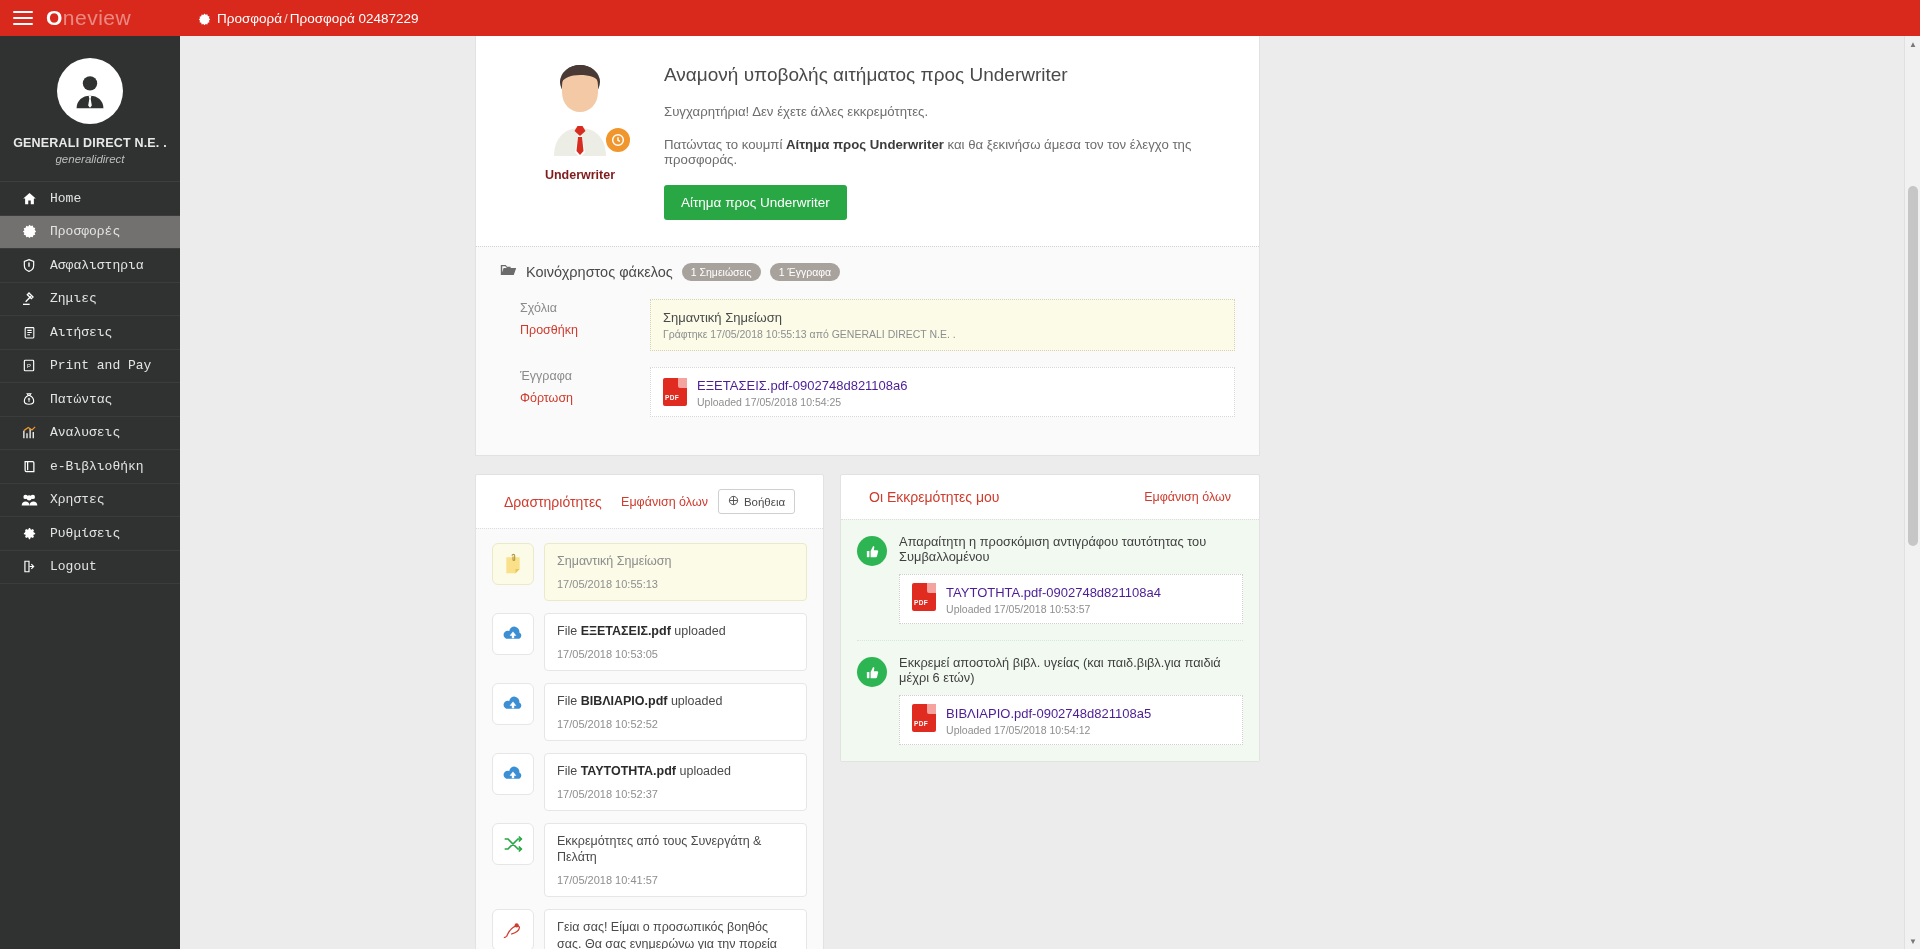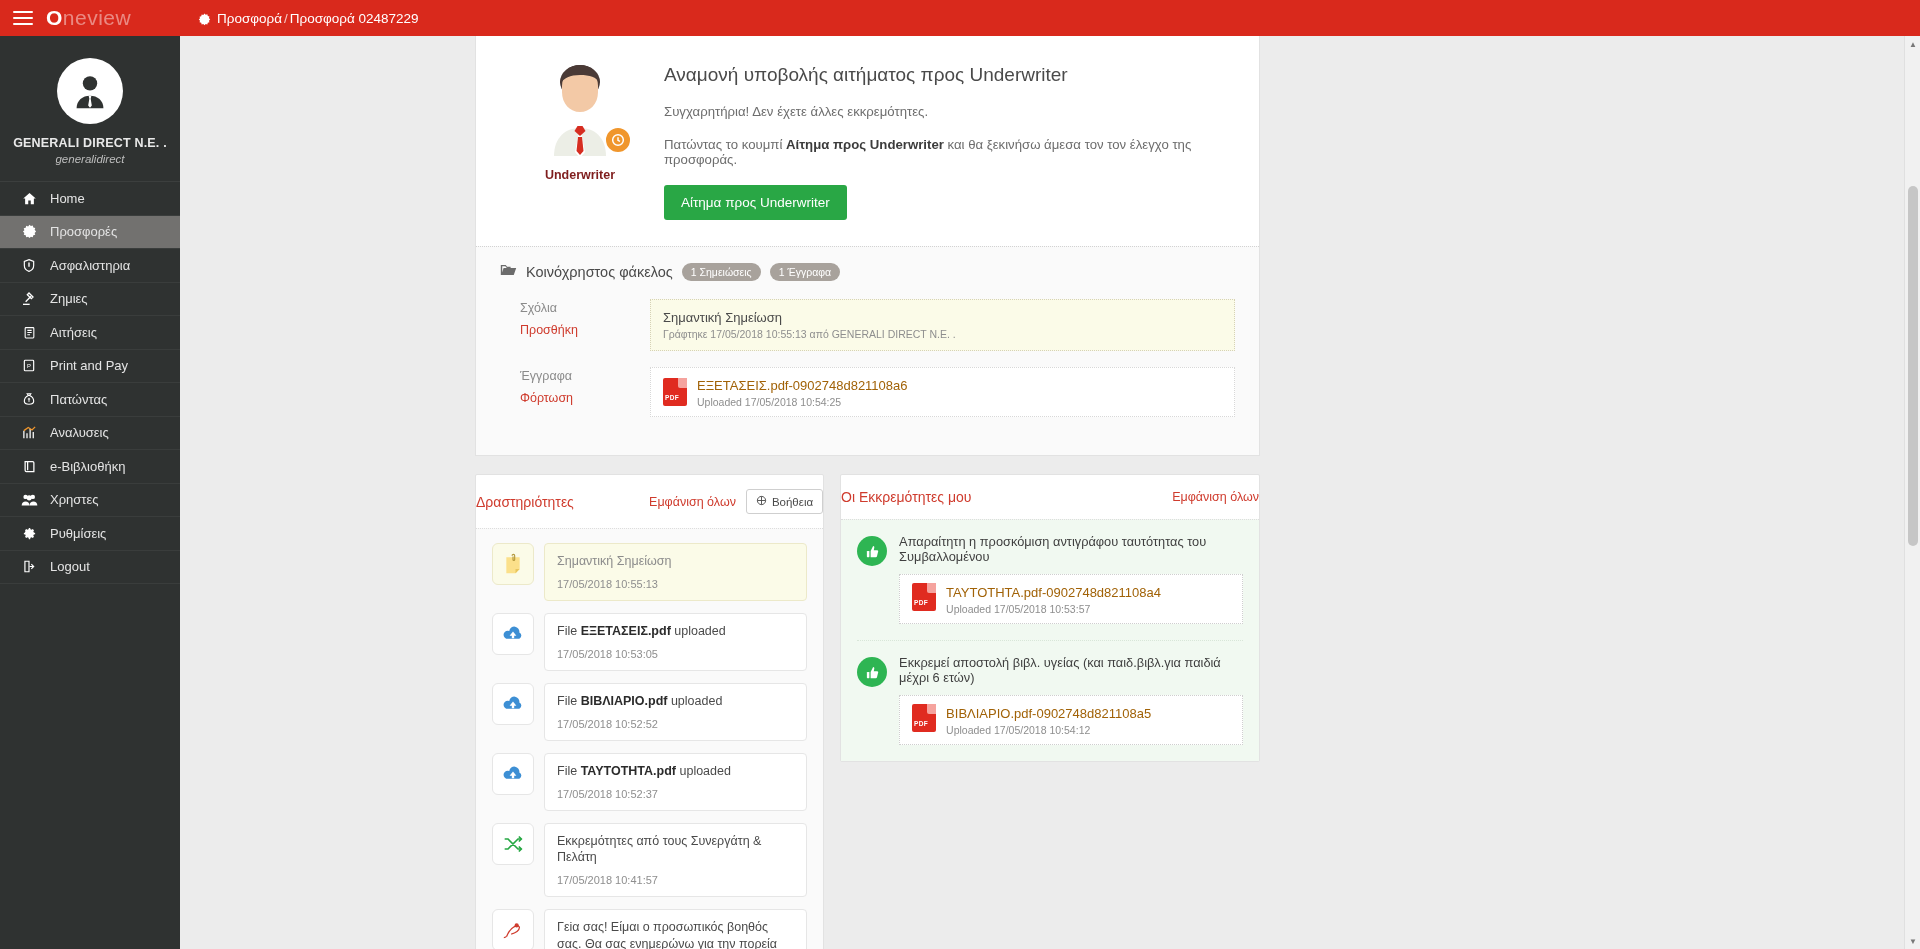--- a/index.html
+++ b/index.html
@@ -60,21 +60,21 @@
   .nav-item {
     height: 33.5px; display: flex; align-items: center; padding: 0 0 0 18px;
     border-bottom: 1px solid #3a3d3c; color: #e4e4e4; font-size: 13px;
     cursor: pointer; position: relative;
   }
   .nav-item.active { background: #72716f; }
   .nav-item .nav-ico {
     width: 22px; margin-right: 10px; display: flex; align-items: center;
     justify-content: center; color: #fff;
   }
-  .nav-item .nav-label { white-space: nowrap; }
+  .nav-item .nav-label { white-space: nowrap; font-family: Liberation Mono, monospace; }
 
   
   .main {
     position: absolute; top: 36px; left: 180px; right: 0; bottom: 0;
     background: #ececec; overflow: hidden;
   }
   .content {
     position: absolute; left: 295px; top: 0; width: 785px;
   }
 
@@ -119,42 +119,42 @@
   .note-box {
     flex: 1; border: 1px dotted #d6d2b6; background: #fbfbe8; padding: 10px 12px;
     min-height: 40px;
   }
   .note-title { font-size: 13px; color: #4a4a4a; }
   .note-meta { font-size: 10.5px; color: #8e8e8e; margin-top: 3px; }
   .doc-box {
     flex: 1; border: 1px dotted #d8d8d8; background: #fff; padding: 8px 12px;
     display: flex; align-items: center; gap: 10px; min-height: 40px;
   }
-  .doc-name { font-size: 13px; color: #a16207; }
+  .doc-name { font-size: 13px; color: #4c1d95; }
   .doc-meta { font-size: 10.5px; color: #8e8e8e; margin-top: 2px; }
 
   
   .pdficon { width: 24px; height: 28px; position: relative; flex: none; }
   .pdficon .body { position: absolute; inset: 0; background: #e02b20; border-radius: 2px; }
   .pdficon .fold {
     position: absolute; right: 0; top: 0; width: 9px; height: 10px;
     background: #f5a39e; border-bottom-left-radius: 2px;
   }
   .pdficon .txt {
     position: absolute; left: 2px; bottom: 5px; color: #fff; font-size: 6.5px;
     font-weight: bold; letter-spacing: .3px; font-family: "Liberation Sans", sans-serif;
   }
 
   
   .panels { display: flex; gap: 16px; margin-top: 18px; padding-bottom: 40px; }
   .panel { background: #fff; border: 1px solid #e2e2e2; border-radius: 2px; }
   .panel-acts { width: 355px; }
   .panel-pend { width: 427px; align-self: flex-start; }
   .panel-head {
-    display: flex; align-items: center; padding: 14px 0; gap: 10px;
+    display: flex; align-items: center; padding: 14px 28px; gap: 10px;
   }
   .panel-title { font-size: 14px; color: #cf3b2d; flex: 1; }
   .link-all { font-size: 12.5px; color: #cf3b2d; cursor: pointer; }
   .btn-help {
     border: 1px solid #cfcfcf; background: #fff; border-radius: 3px;
     font-size: 11.5px; color: #4a4a4a; padding: 5px 9px; cursor: pointer;
     display: flex; align-items: center; gap: 5px; font-family: inherit;
   }
   .panel-body { border-top: 1px dotted #dddddd; padding: 14px 16px 10px; }
   .panel-acts .panel-body { background: #fafafa; }

